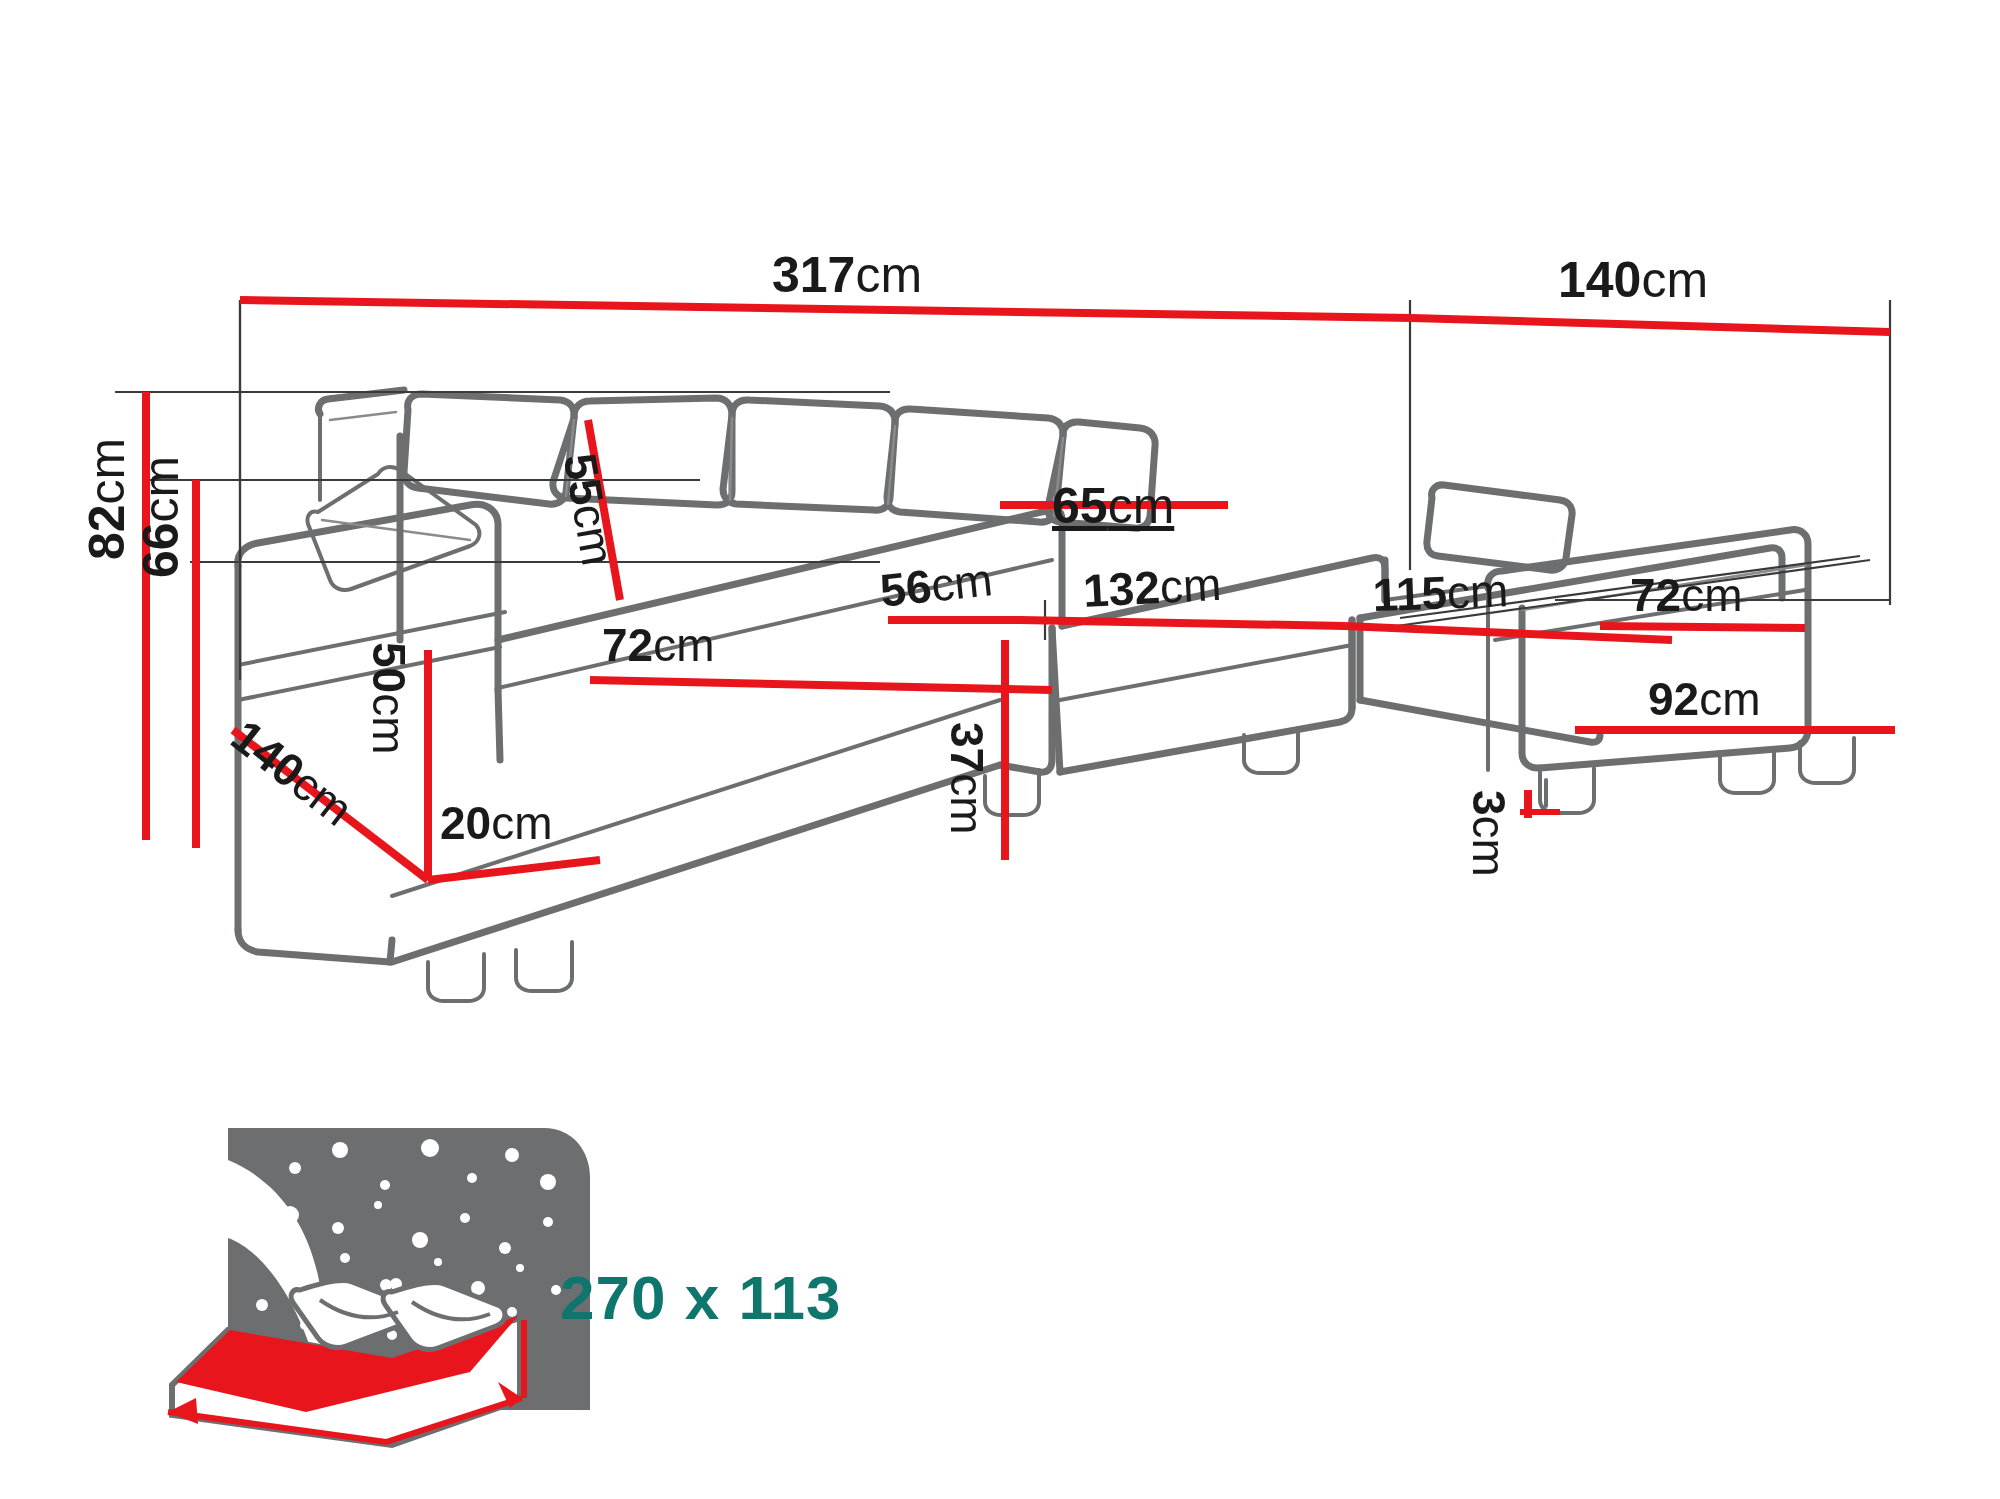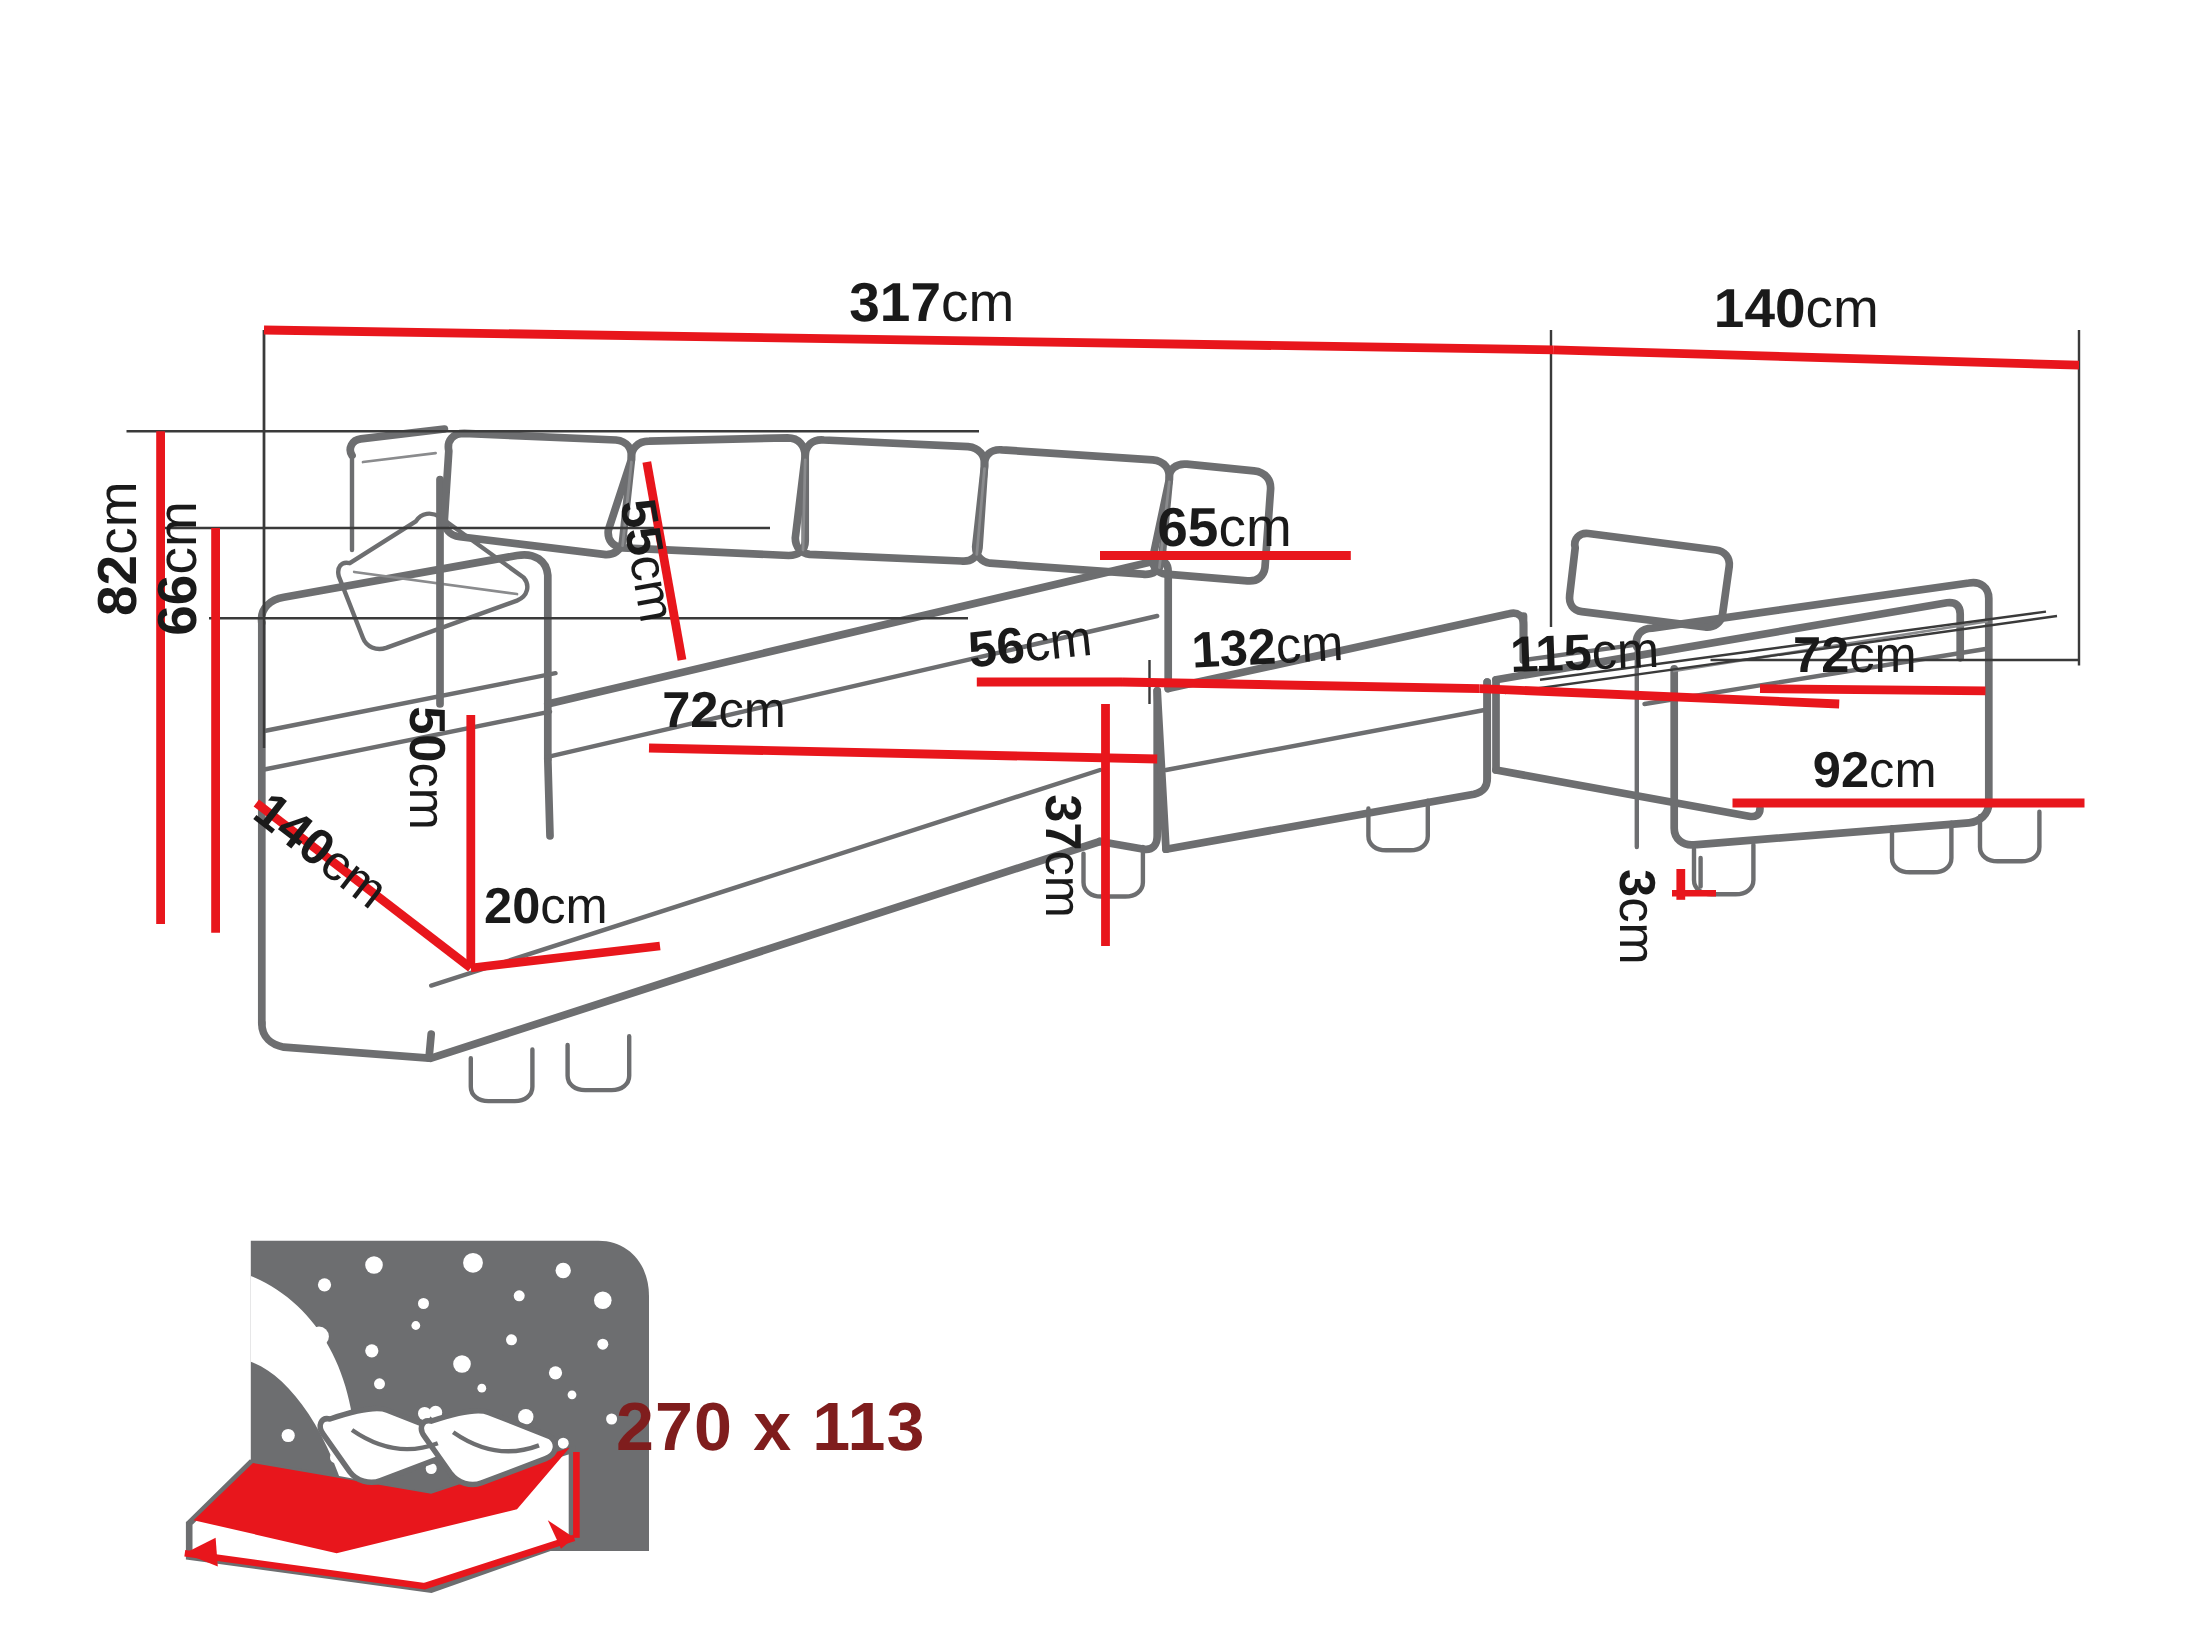--- a/index.html
+++ b/index.html
@@ -9,21 +9,21 @@
   svg#dwg{position:absolute;left:0;top:0;width:2000px;height:1499px;}
 
   .dimlabel{position:absolute;white-space:nowrap;color:#1a1a1a;
             font-family:"Liberation Sans", sans-serif;line-height:1;}
   .dimlabel .num{font-weight:bold;}
   .dimlabel .unit{font-weight:normal;}
 
   .sz{font-size:46px;}
   .sz-lg{font-size:50px;}
 
-  .bedlabel{position:absolute;color:#7f1d1d;font-weight:bold;font-size:62px;
+  .bedlabel{position:absolute;color:#0f766e;font-weight:bold;font-size:62px;
             letter-spacing:1px;font-family:"Liberation Sans", sans-serif;}
 </style>
 </head>
 <body>
 
 <div id="stage">
 
   <svg id="dwg" viewBox="0 0 2000 1499">
     <defs>
       <style>
@@ -249,21 +249,21 @@
   </div>
 
   <div class="dimlabel sz-lg" style="left:136px; top:578px; transform:rotate(-90deg); transform-origin:left top;">
     <span class="num">66</span><span class="unit">cm</span>
   </div>
 
   <div class="dimlabel sz" style="left:602px; top:450px; transform:rotate(80deg); transform-origin:left top;">
     <span class="num">55</span><span class="unit">cm</span>
   </div>
 
-  <div class="dimlabel sz-lg" style="left:1052px; top:454px;">
+  <div class="dimlabel sz-lg" style="left:1052px; top:481px;text-decoration:underline;">
     <span class="num">65</span><span class="unit">cm</span>
   </div>
 
   <div class="dimlabel sz" style="left:252px; top:712px; transform:rotate(38deg); transform-origin:left top;">
     <span class="num">140</span><span class="unit">cm</span>
   </div>
 
   <div class="dimlabel sz" style="left:412px; top:642px; transform:rotate(90deg); transform-origin:left top;">
     <span class="num">50</span><span class="unit">cm</span>
   </div>

